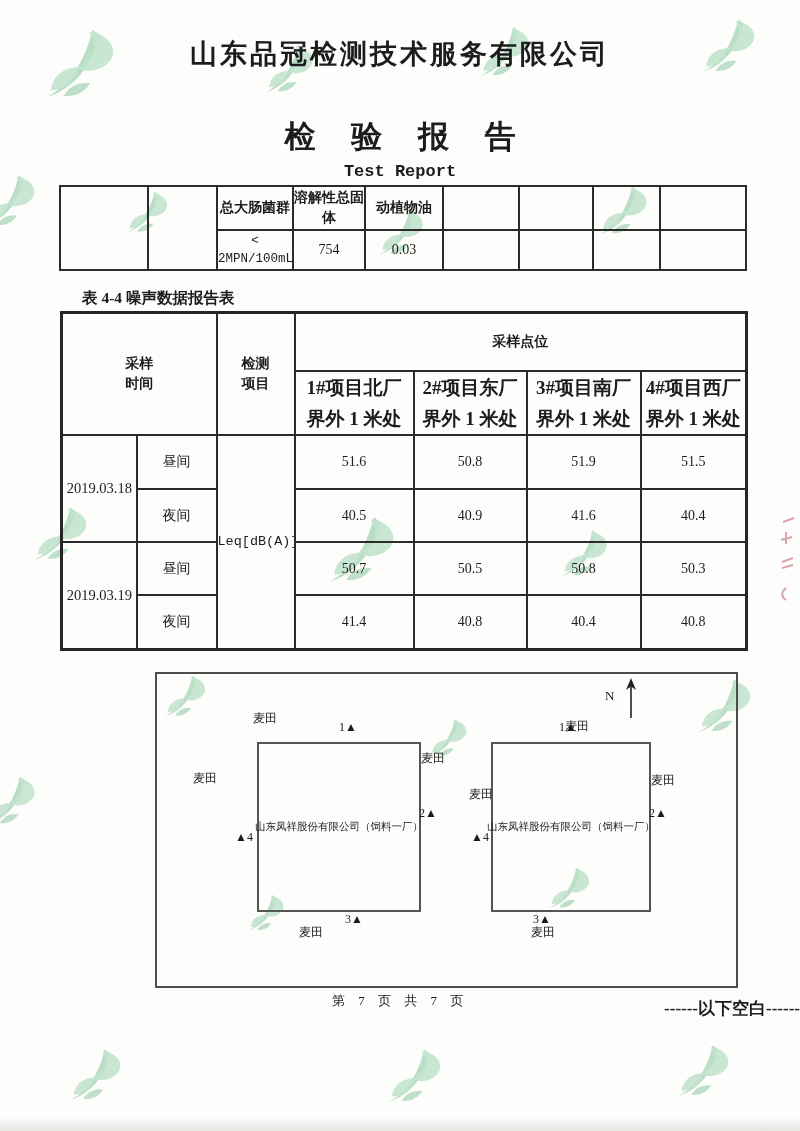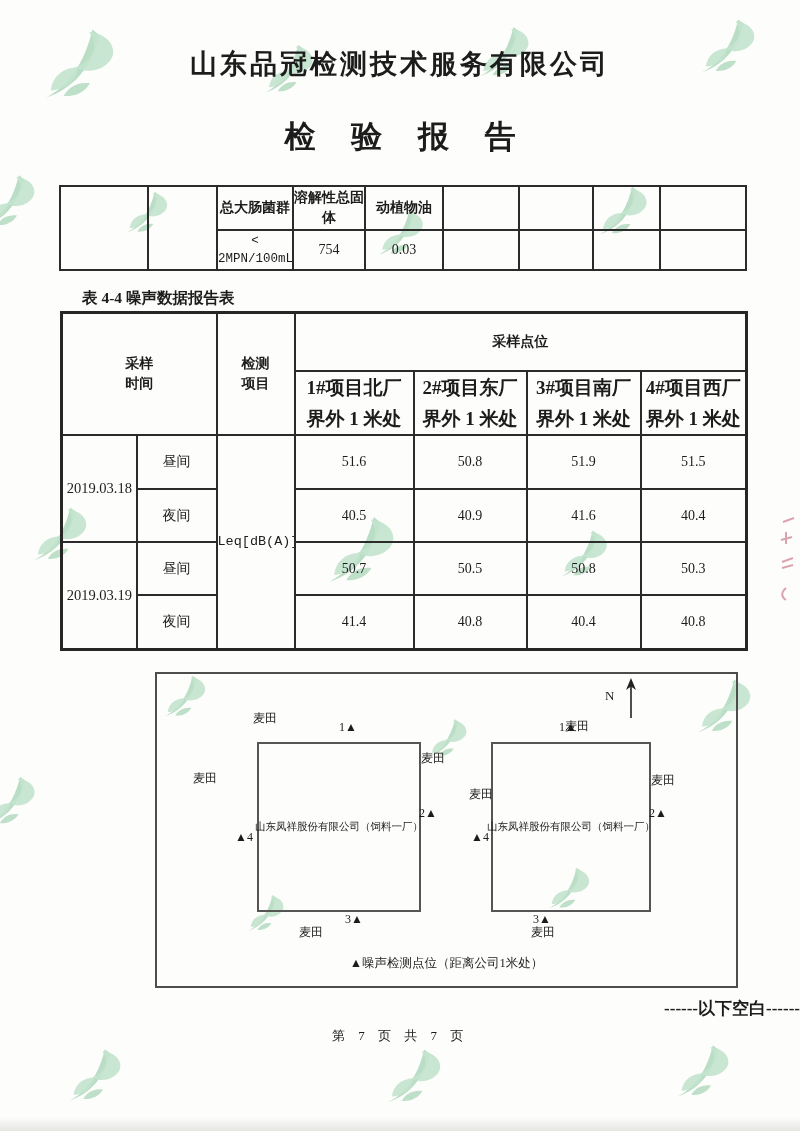--- a/index.html
+++ b/index.html
@@ -4,21 +4,21 @@
 <style>
   html,body{margin:0;padding:0;background:#ffffff;}
   .page{
     position:relative;width:800px;height:1131px;overflow:hidden;
     background:#fdfdfb;color:#1c1c1c;
     font-family:"Liberation Serif","DejaVu Serif",serif;
   }
   
   .wm{position:absolute;z-index:0;pointer-events:none;}
   
-  .hdr-cn{position:absolute;left:0;top:46px;width:100%;text-align:center;z-index:1;
+  .hdr-cn{position:absolute;left:0;top:36px;width:100%;text-align:center;z-index:1;
     font-size:27px;font-weight:bold;letter-spacing:3px;}
   .hdr-en{position:absolute;left:0;top:84px;width:100%;text-align:center;z-index:1;
     font-size:15px;font-weight:bold;}
   .title-cn{position:absolute;left:0;top:116px;width:100%;text-align:center;z-index:1;
     font-size:31px;font-weight:bold;letter-spacing:14px;text-indent:14px;}
   .title-en{position:absolute;left:0;top:162px;width:100%;text-align:center;z-index:1;
     font-size:17px;font-weight:bold;font-family:"Liberation Mono","DejaVu Sans Mono",monospace;}
   
   table{border-collapse:collapse;table-layout:fixed;background:transparent;}
   td{border:2px solid #2b2b2b;text-align:center;vertical-align:middle;
@@ -40,21 +40,21 @@
   .diagram .abs{position:absolute;}
   .factory{position:absolute;border:2px solid #555;display:flex;align-items:center;justify-content:center;}
   .factory span{font-size:10.5px;white-space:nowrap;}
   .field{position:absolute;font-size:12px;}
   .mk{position:absolute;font-size:12px;}
   .n-label{position:absolute;font-size:13px;}
   .legend{position:absolute;left:0;top:281px;width:100%;text-align:center;font-size:12.5px;}
   
   .blank-note{position:absolute;left:0;top:997px;width:100%;text-align:right;z-index:1;
     font-size:17px;font-weight:bold;}
-  .page-num{position:absolute;left:0;top:1027px;width:100%;text-align:center;z-index:1;
+  .page-num{position:absolute;left:0;top:992px;width:100%;text-align:center;z-index:1;
     font-size:13px;letter-spacing:5px;}
   
   .stamp-edge{position:absolute;left:776px;top:516px;z-index:1;opacity:0.55;}
   .bottom-shade{position:absolute;left:0;bottom:0;width:100%;height:14px;z-index:2;
     background:linear-gradient(to bottom, rgba(120,120,115,0), rgba(120,120,115,0.18));}
 </style>
 </head>
 <body>
 
 <div class="page">
@@ -126,20 +126,21 @@
     </svg>
   <svg class="wm" style="left:382px;top:1042px;width:62px;height:62px" viewBox="0 0 100 100">
       <use href="#pg-logo"></use>
     </svg>
   <svg class="wm" style="left:672px;top:1038px;width:60px;height:60px" viewBox="0 0 100 100">
       <use href="#pg-logo"></use>
     </svg>
 
   <div class="hdr-cn">山东品冠检测技术服务有限公司</div>
   <div class="title-cn">检 验 报 告</div>
+  <div class="title-en">Test Report</div>
 
   <table class="top-table">
     <colgroup>
       <col style="width:88px">
         <col style="width:69px">
         <col style="width:76px">
       <col style="width:72px">
         <col style="width:78px">
         <col style="width:76px">
       <col style="width:74px">
@@ -261,21 +262,20 @@
 
     <span class="mk" style="left:182px;top:46px">1▲</span>
     <span class="mk" style="left:262px;top:132px">2▲</span>
     <span class="mk" style="left:188px;top:238px">3▲</span>
     <span class="mk" style="left:78px;top:156px">▲4</span>
     <span class="mk" style="left:402px;top:46px">1▲</span>
     <span class="mk" style="left:492px;top:132px">2▲</span>
     <span class="mk" style="left:376px;top:238px">3▲</span>
     <span class="mk" style="left:314px;top:156px">▲4</span>
 
-    <div class="legend">▲噪声检测点位（距离公司1米处）</div>
   </div>
 
   <div class="blank-note">------以下空白------</div>
   <div class="page-num">第 7 页 共 7 页</div>
 
   <svg class="stamp-edge" width="22" height="100" viewBox="0 0 22 100">
     <g stroke="#c25b72" stroke-width="2" fill="none">
       <path d="M7 6 L18 2"></path>
       <path d="M5 24 L16 21 M10 16 L10 28"></path>
       <path d="M6 46 L17 42 M6 52 L17 49"></path>

